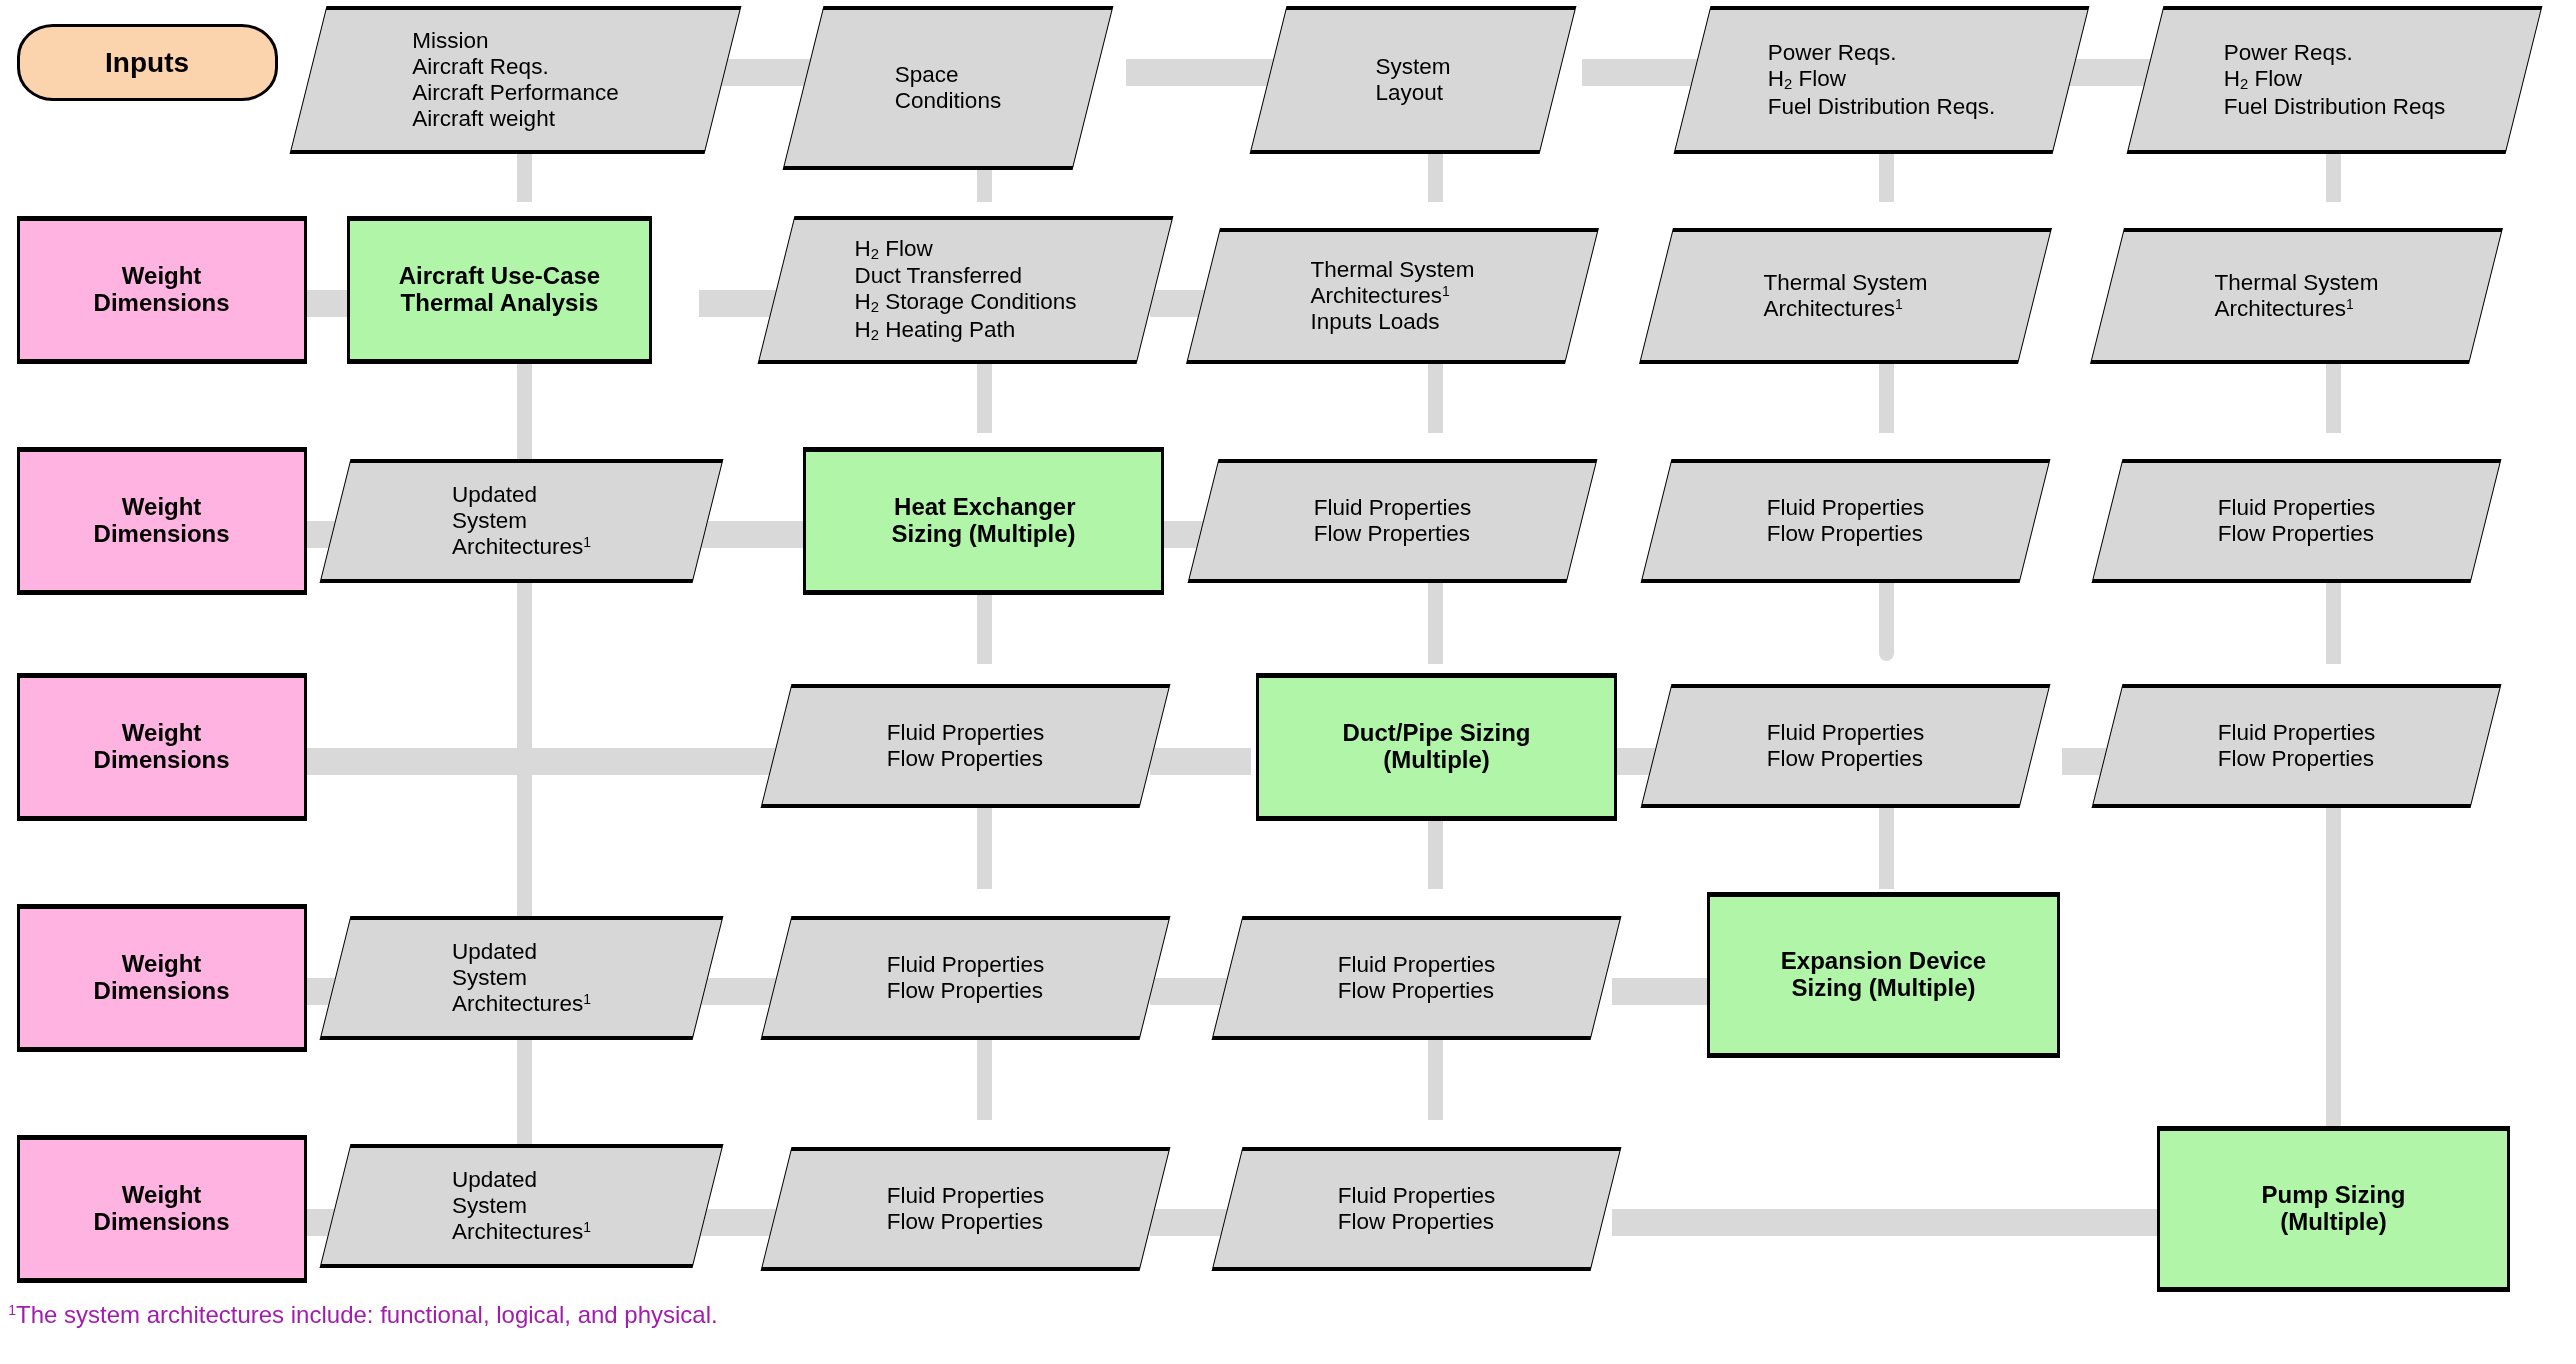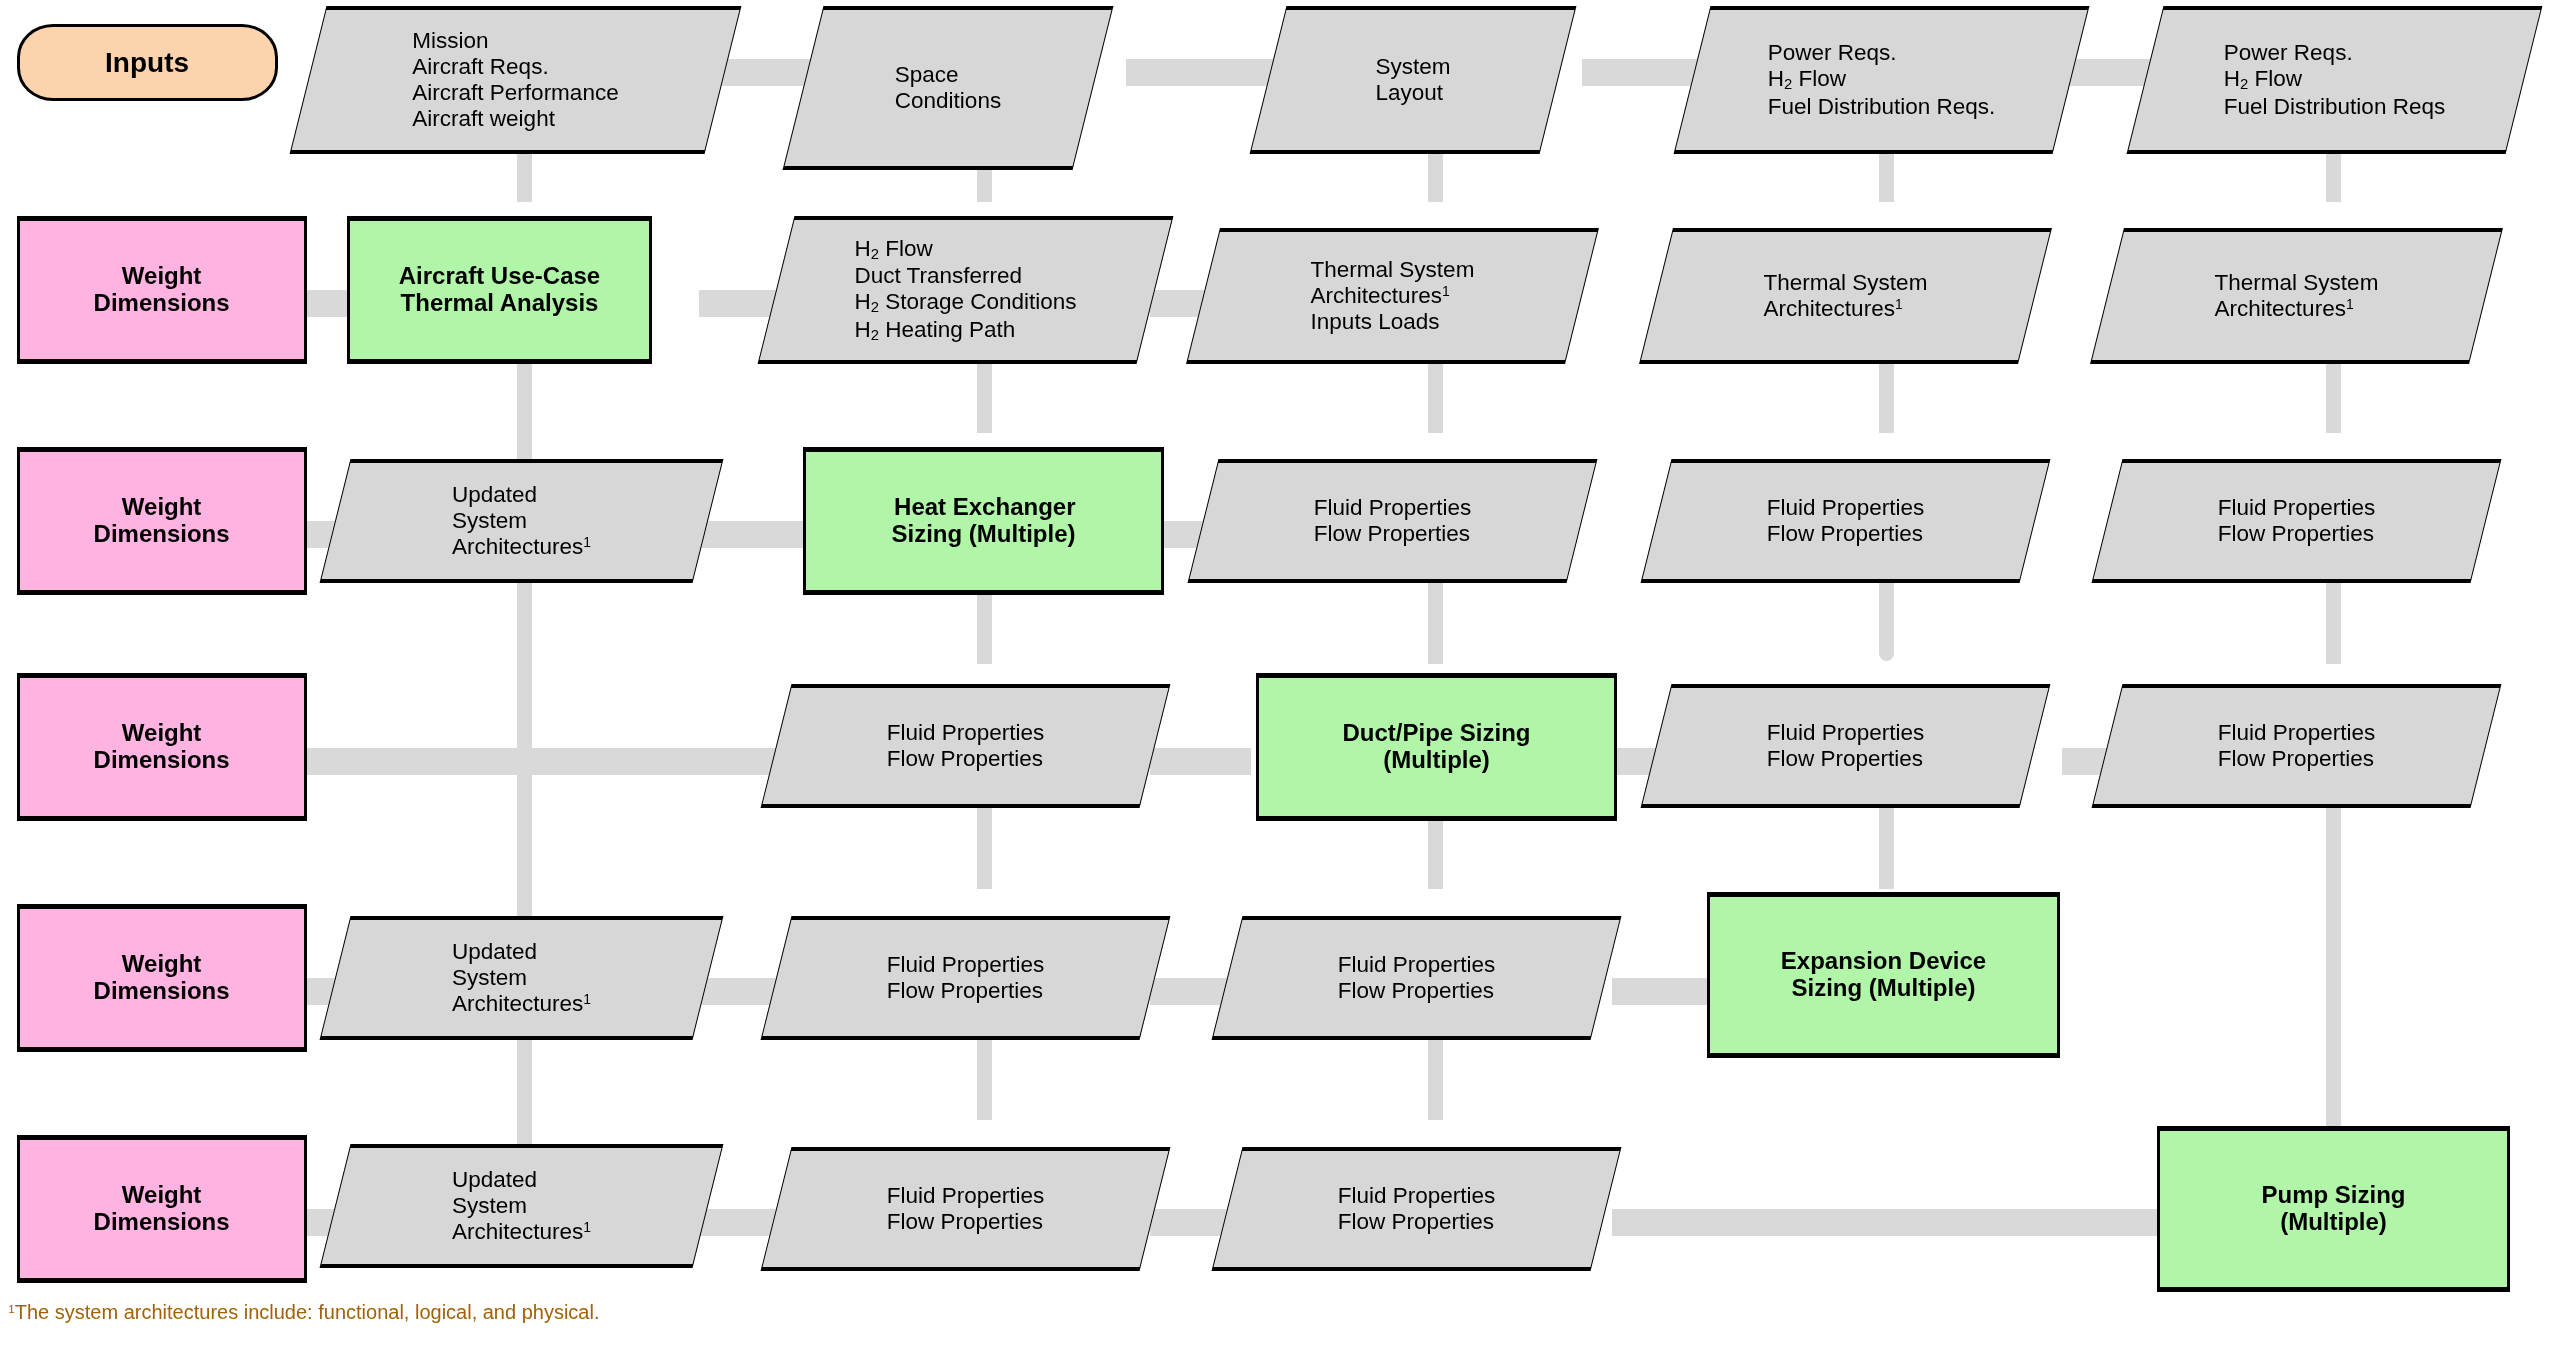--- a/index.html
+++ b/index.html
@@ -93,22 +93,22 @@
     box-sizing:border-box;
   }
   sub{font-size:0.66em;vertical-align:-0.22em;}
   sup{font-size:0.62em;vertical-align:0.52em;}
 
   
   .footnote{
     position:absolute;
     left:8.3px;
     top:1301px;
-    font-size:20px;
-    color:#a16207;
+    font-size:24px;
+    color:#a21caf;
     z-index:6;
     white-space:nowrap;
   }
   .footnote sup{font-size:0.58em;vertical-align:0.55em;}
 </style>
 </head>
 <body>
 
 <div id="canvas">
 

